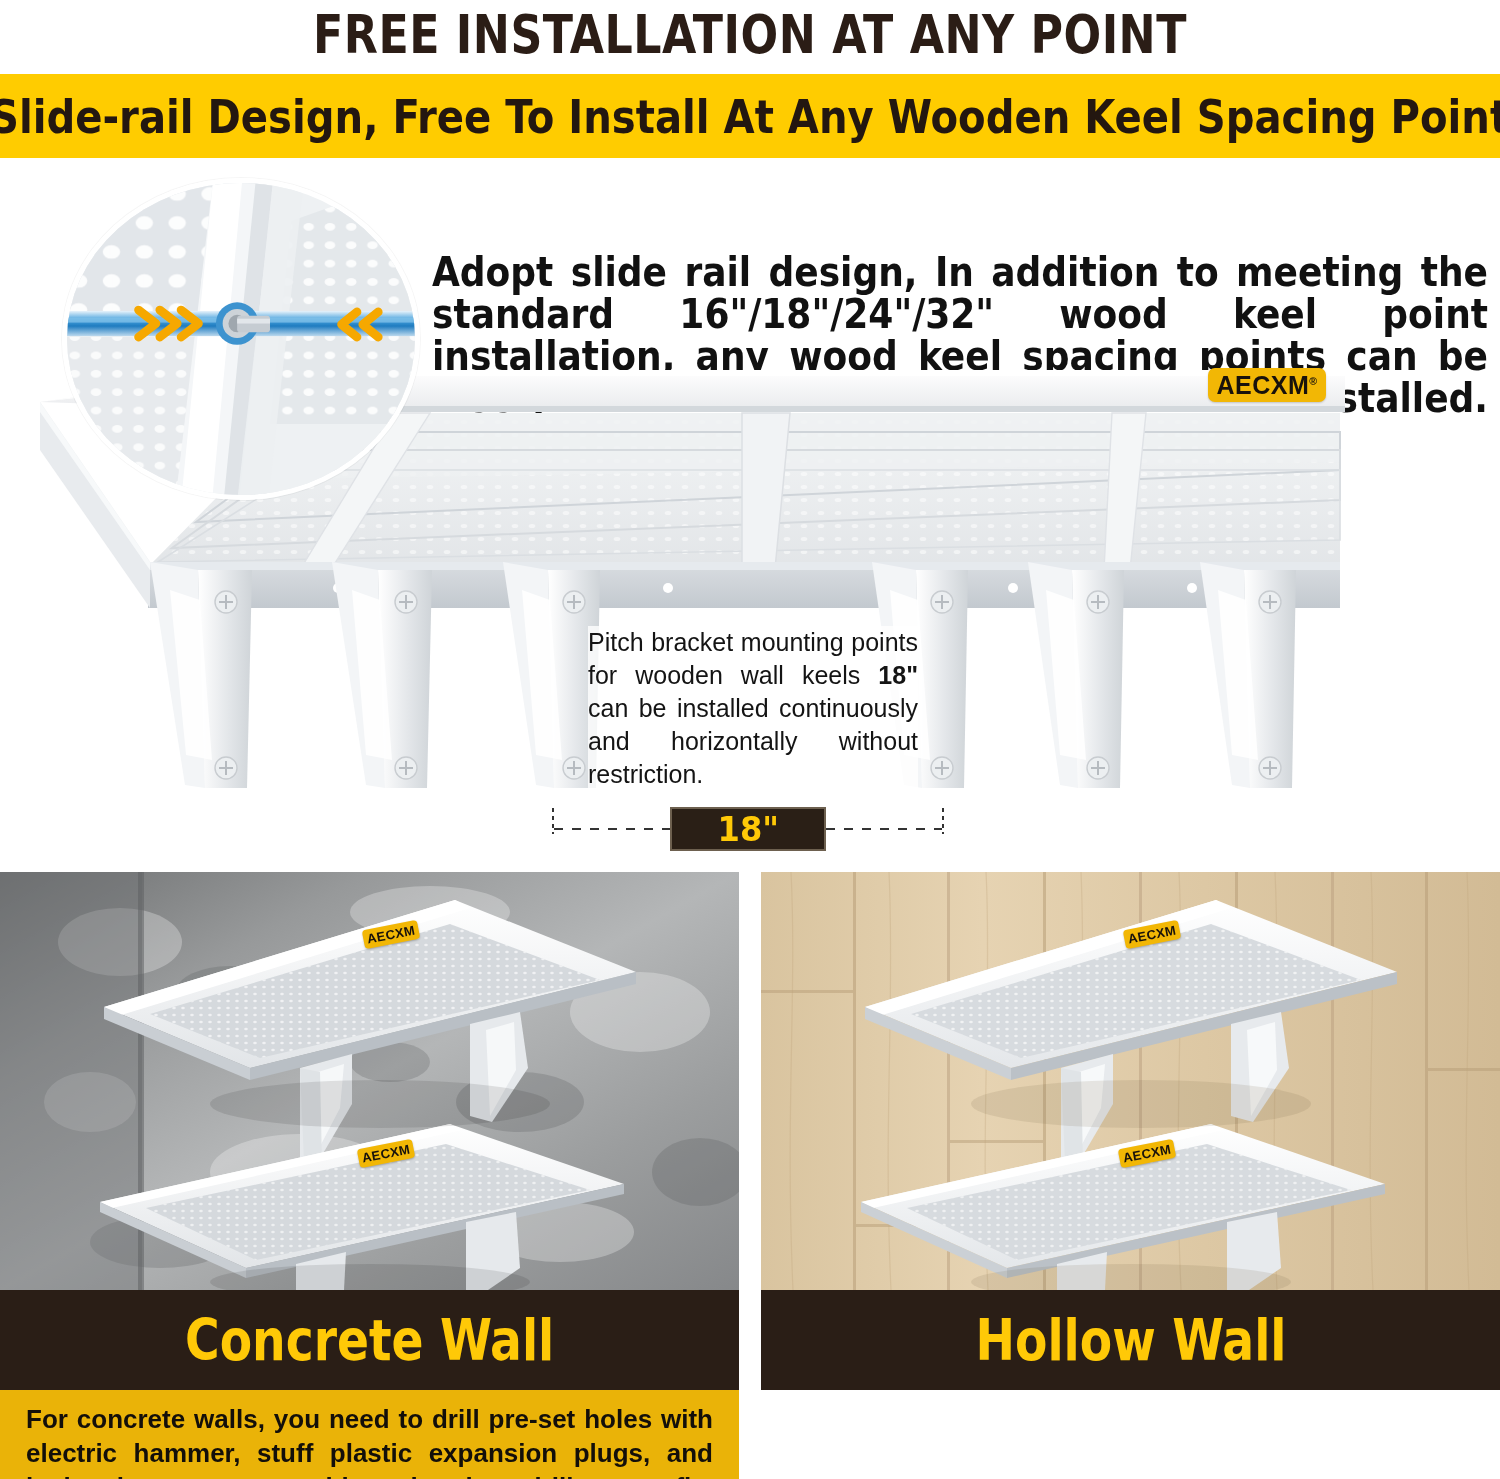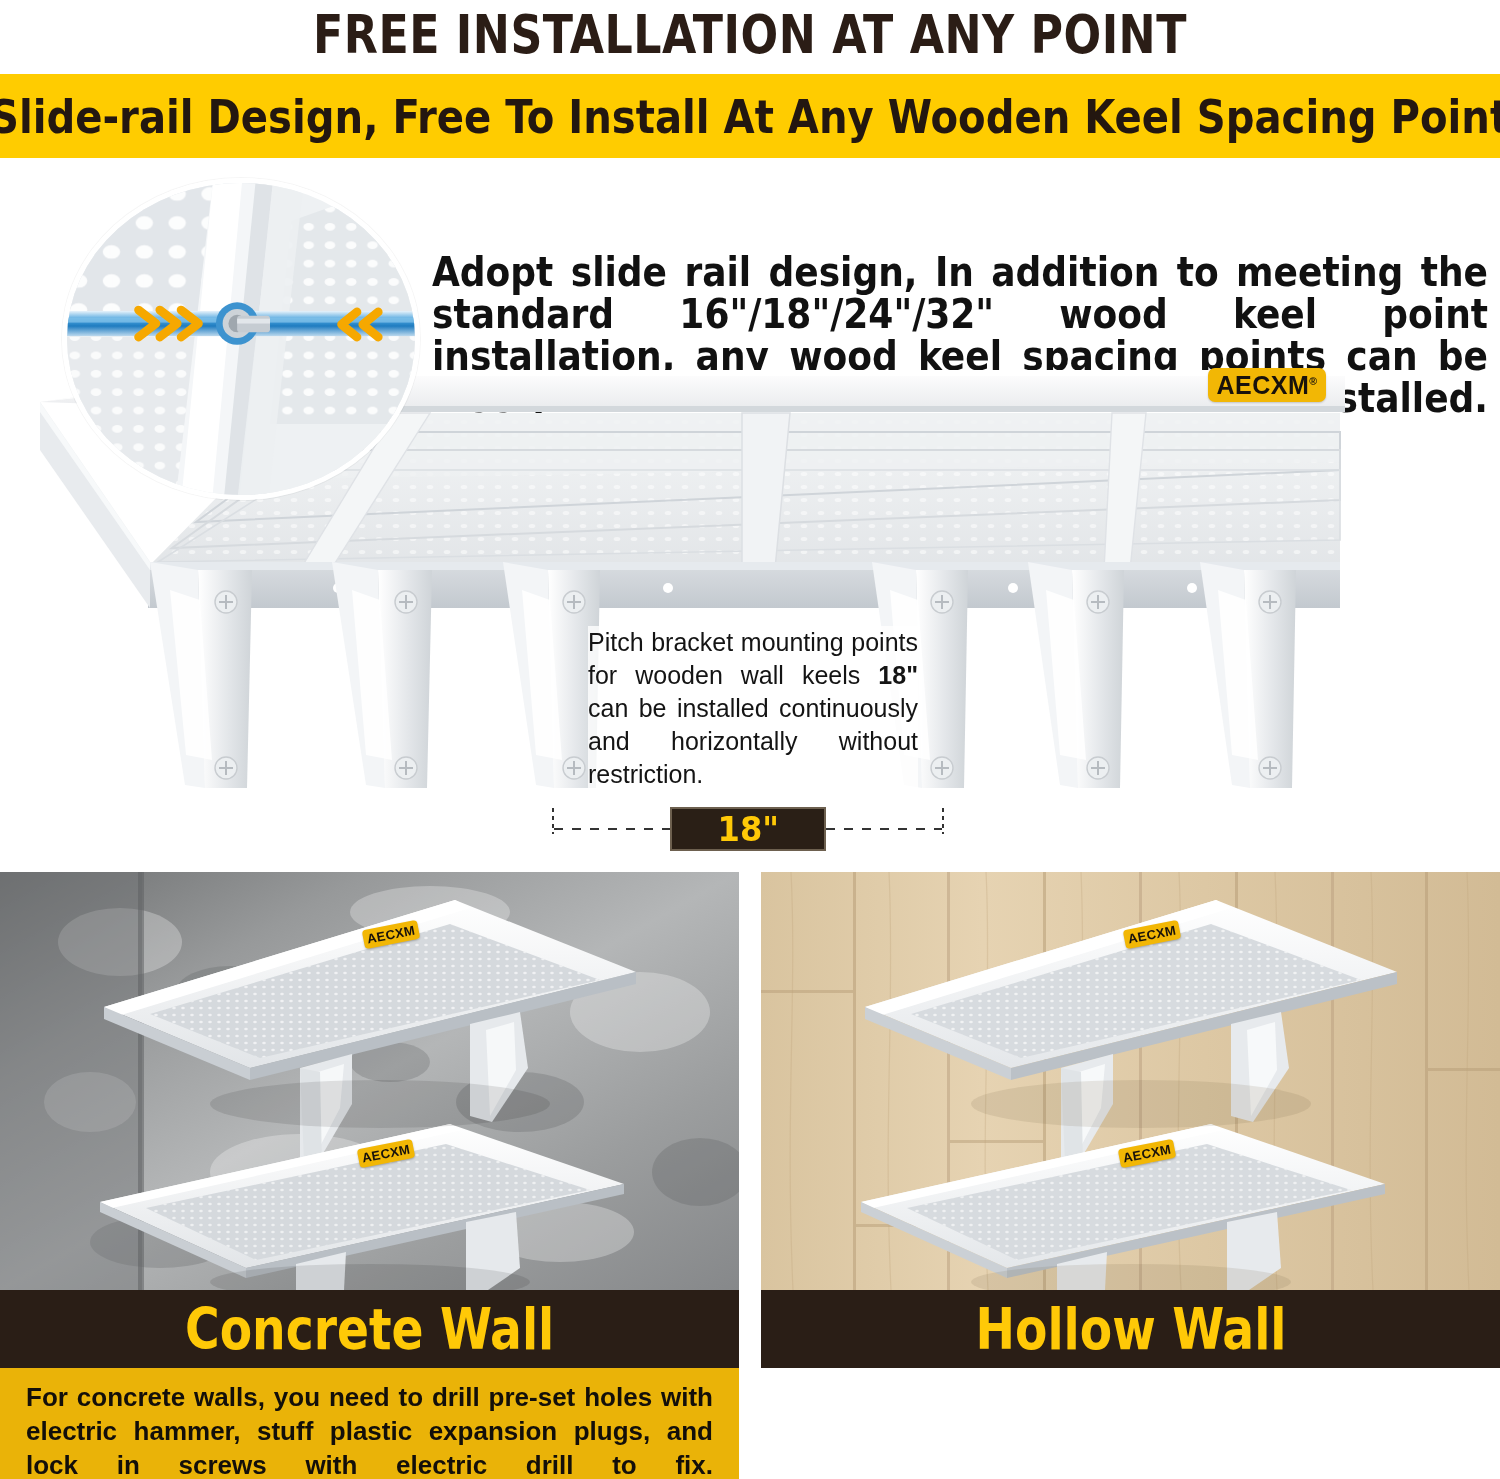--- a/index.html
+++ b/index.html
@@ -94,21 +94,21 @@
   }
 
   
   #bottom{ position:absolute; left:0; top:872px; width:1500px; height:607px; display:flex; }
   .wall-panel{ width:739px; position:relative; overflow:hidden; }
   .wall-panel + .wall-panel{ margin-left:22px; }
   .photo{ position:relative; width:100%; height:418px; overflow:hidden; }
   .photo svg{ position:absolute; inset:0; width:100%; height:100%; }
 
   .title-band{
-    height:78px; background:#2A1E16; display:flex; align-items:center; justify-content:center;
+    height:100px; background:#2A1E16; display:flex; align-items:center; justify-content:center;
   }
   .title-band span{
     font-family:"Liberation Sans Narrow","DejaVu Sans Condensed","Liberation Sans",sans-serif;
     font-weight:bold; font-size:57px; color:#FFC907; line-height:1; white-space:nowrap;
     transform:scaleX(.92);
   }
   .desc-band{
     height:111px; background:#eab308; padding:12px 26px 0 26px;
   }
   .desc-band p{

